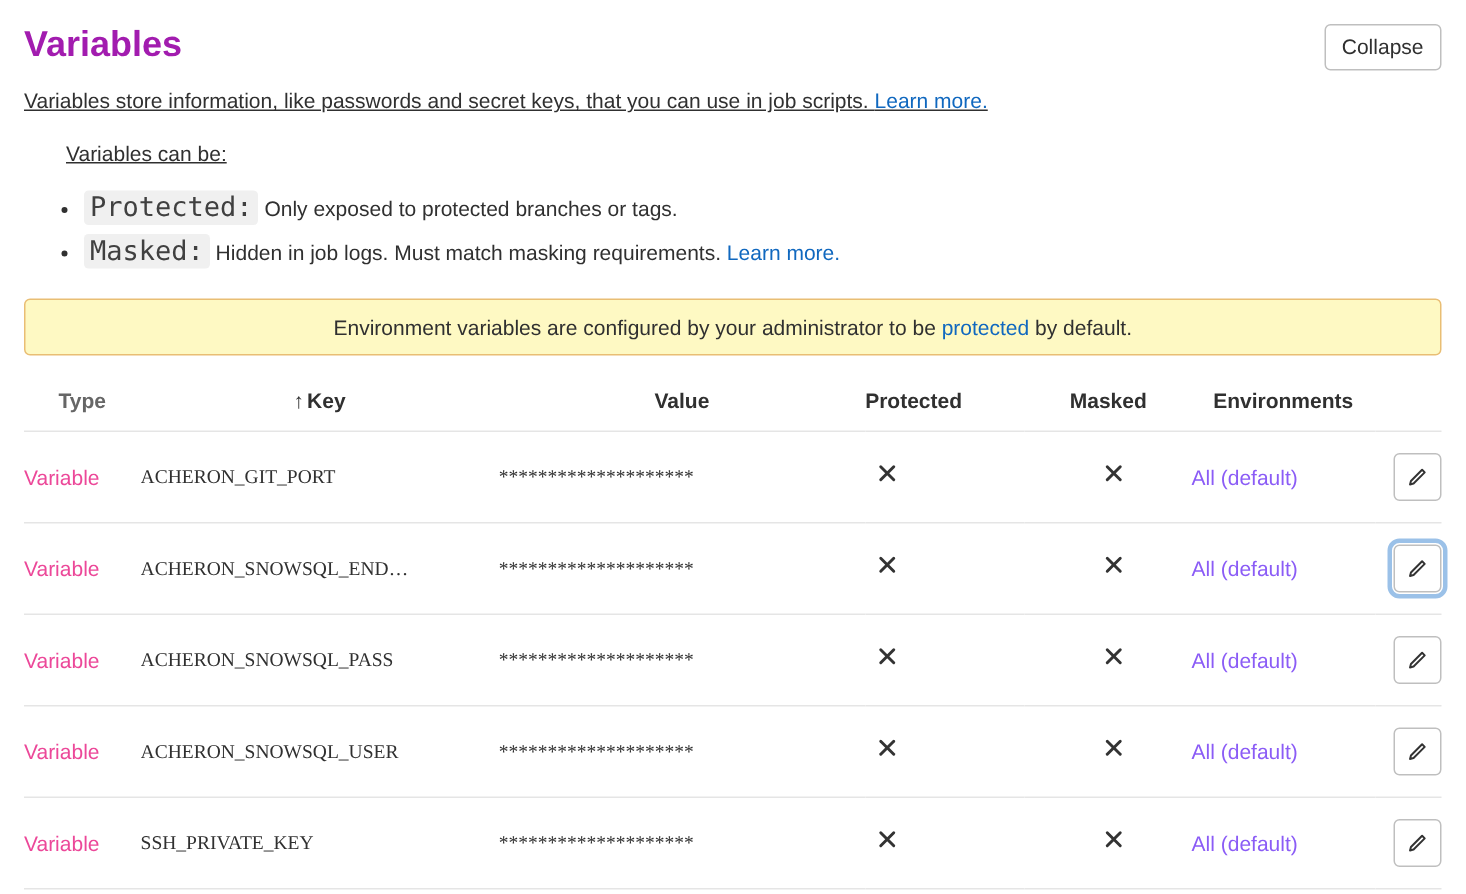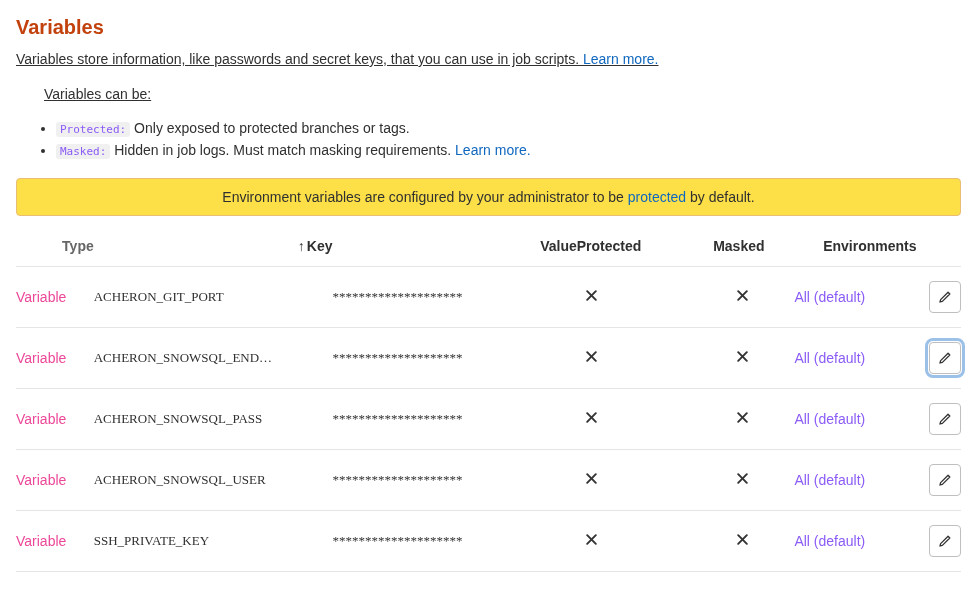--- a/index.html
+++ b/index.html
@@ -11,23 +11,23 @@
       width: 977px;
       font-size: 14px;
     }
     .header-row {
       display: flex;
       justify-content: space-between;
       align-items: flex-start;
       margin-bottom: 10px;
     }
     h2 {
-      font-size: 20px;
+      font-size: 24px;
       font-weight: 600;
-      color: #c2410c;
+      color: #a21caf;
     }
     .btn {
       display: inline-flex;
       align-items: center;
       justify-content: center;
       border: 1px solid #bfbfbf;
       background: #fff;
       color: #303030;
       padding: 7px 11px;
       border-radius: 4px;
@@ -40,42 +40,42 @@
       color: #303030;
       line-height: 1.5;
       text-decoration: underline;
     }
     .link { color: #1068bf; text-decoration: none; cursor: pointer; }
     .desc2 { margin-bottom: 12px; margin-left: 28px; }
     ul { padding-left: 40px; margin-bottom: 16px; }
     li { line-height: 1.6; }
     code {
       background: #f0f0f0;
-      color: #8b5cf6;
+      color: #404040;
       padding: 1px 4px;
       border-radius: 3px;
       font-family: "SFMono-Regular", Menlo, Consolas, monospace;
-      font-size: 11px;
+      font-size: 18px;
     }
     .banner {
       border: 1px solid #e9be74;
-      background: #fde047;
+      background: #fef9c3;
       color: #303030;
       padding: 10px;
       text-align: center;
       border-radius: 4px;
       margin-bottom: 10px;
     }
     table {
       width: 100%;
       border-collapse: collapse;
       table-layout: fixed;
     }
     th {
-      text-align: right;
+      text-align: center;
       font-weight: 600;
       color: #303030;
       padding: 12px 0 12px 0;
       font-size: 14px;
       border-bottom: 1px solid #e5e5e5;
     }
     td {
       padding: 14px 0;
       border-bottom: 1px solid #e5e5e5;
       color: #303030;
@@ -120,20 +120,21 @@
       outline-offset: 1px;
     }
     .pencil svg { display:block; }
     td.col-env { color:#8b5cf6; }
   </style>
 </head>
 <body>
 
 <div class="header-row">
   <h2>Variables</h2>
+  <button class="btn">Collapse</button>
 </div>
 
 <p class="desc">
   <span>Variables store information, like passwords and secret keys, that you can use in job scripts. </span><a class="link">Learn more.</a>
 </p>
 
 <p class="desc desc2">Variables can be:</p>
 
 <ul>
   <li>

